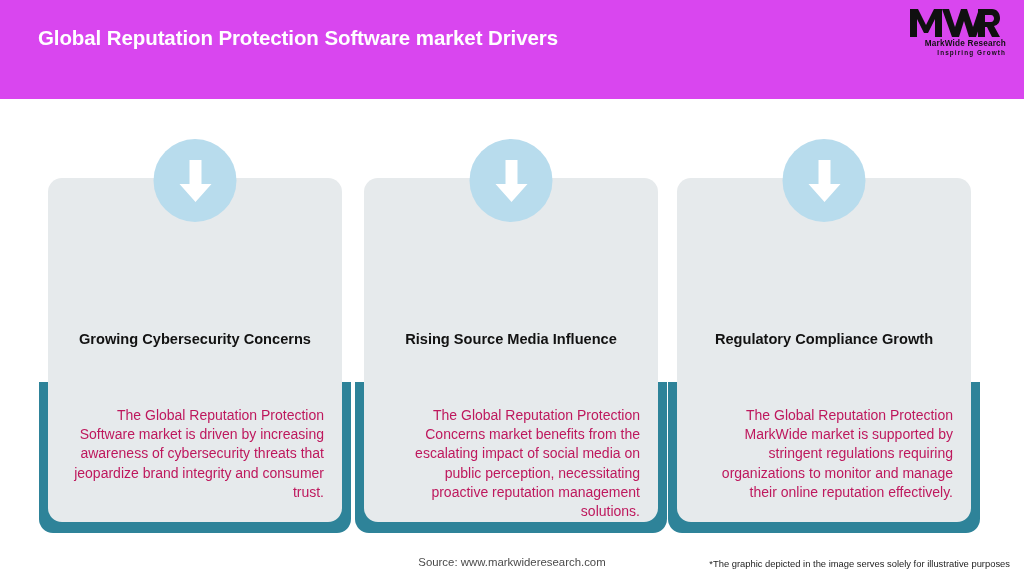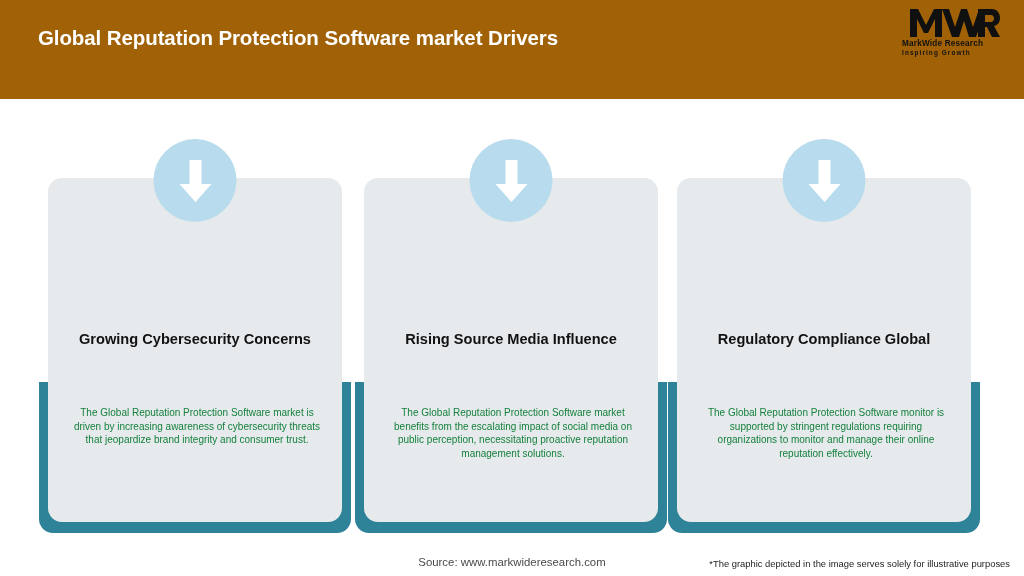--- a/index.html
+++ b/index.html
@@ -15,42 +15,42 @@
     position: relative;
   }
 
   
   .header {
     position: absolute;
     left: 0;
     top: 0;
     width: 1024px;
     height: 99px;
-    background: #a16207;
+    background: #d946ef;
     box-sizing: border-box;
   }
   .header-title {
     position: absolute;
     left: 38px;
     top: 26px;
     font-size: 20.5px;
     font-weight: bold;
     color: #ffffff;
     letter-spacing: -0.1px;
     white-space: nowrap;
   }
 
   
   .logo {
     position: absolute;
     right: 18px;
     top: 8px;
     width: 104px;
     height: 56px;
-    text-align: left;
+    text-align: right;
   }
   .logo-mark {
     display: block;
     margin: 0 auto;
     width: 92px;
     height: 30px;
   }
   .logo-name {
     display: block;
     font-size: 8.2px;
@@ -137,24 +137,24 @@
     font-size: 14.6px;
     font-weight: bold;
     color: #121212;
     line-height: 1.55;
   }
   .card-body {
     position: absolute;
     left: 22px;
     right: 18px;
     top: 228px;
-    font-size: 10px;
-    color: #15803d;
+    font-size: 14px;
+    color: #be185d;
     line-height: 1.37;
-    text-align: center;
+    text-align: right;
   }
 
   
   .footer-source {
     position: absolute;
     left: 0;
     top: 556px;
     width: 1024px;
     text-align: center;
     font-size: 11.4px;
@@ -202,34 +202,34 @@
       <svg width="38" height="46" viewBox="0 0 38 46">
         <path d="M13 2 L25 2 L25 26 L35 26 L19 44 L3 26 L13 26 Z" fill="#ffffff"></path>
       </svg>
     </div>
   </div>
 
   <div class="card-group g2">
     <div class="frame"></div>
     <div class="card">
       <div class="card-title">Rising Source Media Influence</div>
-      <div class="card-body">The Global Reputation Protection Software market benefits from the escalating impact of social media on public perception, necessitating proactive reputation management solutions.</div>
+      <div class="card-body">The Global Reputation Protection Concerns market benefits from the escalating impact of social media on public perception, necessitating proactive reputation management solutions.</div>
     </div>
     <div class="badge">
       <svg width="38" height="46" viewBox="0 0 38 46">
         <path d="M13 2 L25 2 L25 26 L35 26 L19 44 L3 26 L13 26 Z" fill="#ffffff"></path>
       </svg>
     </div>
   </div>
 
   <div class="card-group g3">
     <div class="frame"></div>
     <div class="card">
-      <div class="card-title">Regulatory Compliance Global</div>
-      <div class="card-body">The Global Reputation Protection Software monitor is supported by stringent regulations requiring organizations to monitor and manage their online reputation effectively.</div>
+      <div class="card-title">Regulatory Compliance Growth</div>
+      <div class="card-body">The Global Reputation Protection MarkWide market is supported by stringent regulations requiring organizations to monitor and manage their online reputation effectively.</div>
     </div>
     <div class="badge">
       <svg width="38" height="46" viewBox="0 0 38 46">
         <path d="M13 2 L25 2 L25 26 L35 26 L19 44 L3 26 L13 26 Z" fill="#ffffff"></path>
       </svg>
     </div>
   </div>
 
 </div>
 

